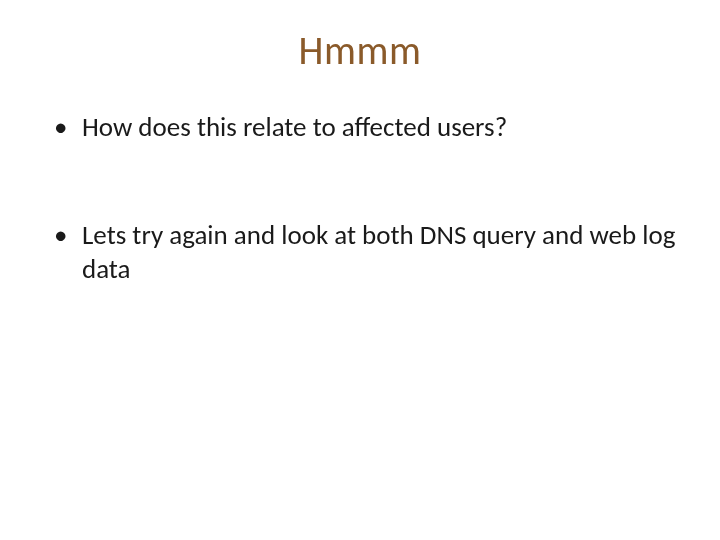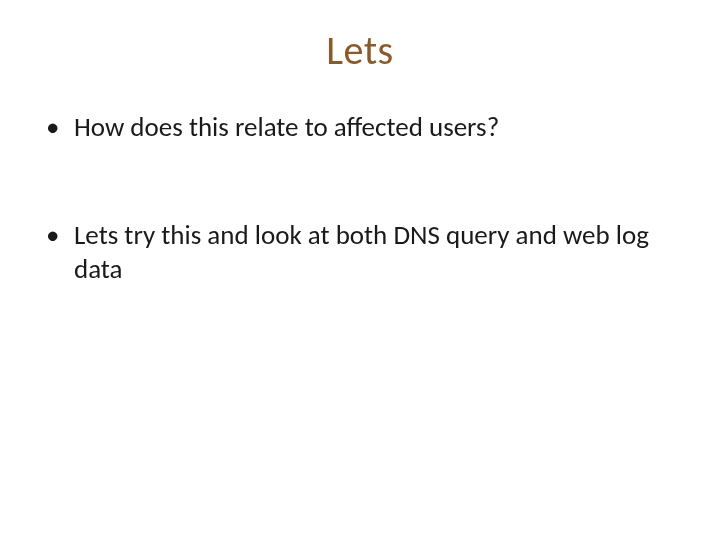--- a/index.html
+++ b/index.html
@@ -24,21 +24,21 @@
     width: 100%;
     text-align: center;
     font-size: 40px;
     font-weight: 400;
     color: #8a5a2a;
     letter-spacing: 0.5px;
   }
   .body {
     position: absolute;
     top: 110px;
-    left: 40px;
+    left: 48px;
     right: 40px;
   }
   ul.bullets {
     list-style: none;
     margin: 0;
     padding: 0;
   }
   ul.bullets > li {
     position: relative;
     padding-left: 34px;
@@ -56,23 +56,23 @@
     color: #1a1a1a;
   }
   .gap {
     height: 70px;
   }
 </style>
 </head>
 <body>
 
 <div class="slide">
-  <div class="title">Lets</div>
+  <div class="title">Hmmm</div>
   <div class="body">
     <ul class="bullets">
       <li>How does this relate to affected users?</li>
     </ul>
     <div class="gap"></div>
     <ul class="bullets">
-      <li>Lets try this and look at both DNS query and web log data</li>
+      <li>Lets try again and look at both DNS query and web log data</li>
     </ul>
   </div>
 </div>
 
 </body></html>

